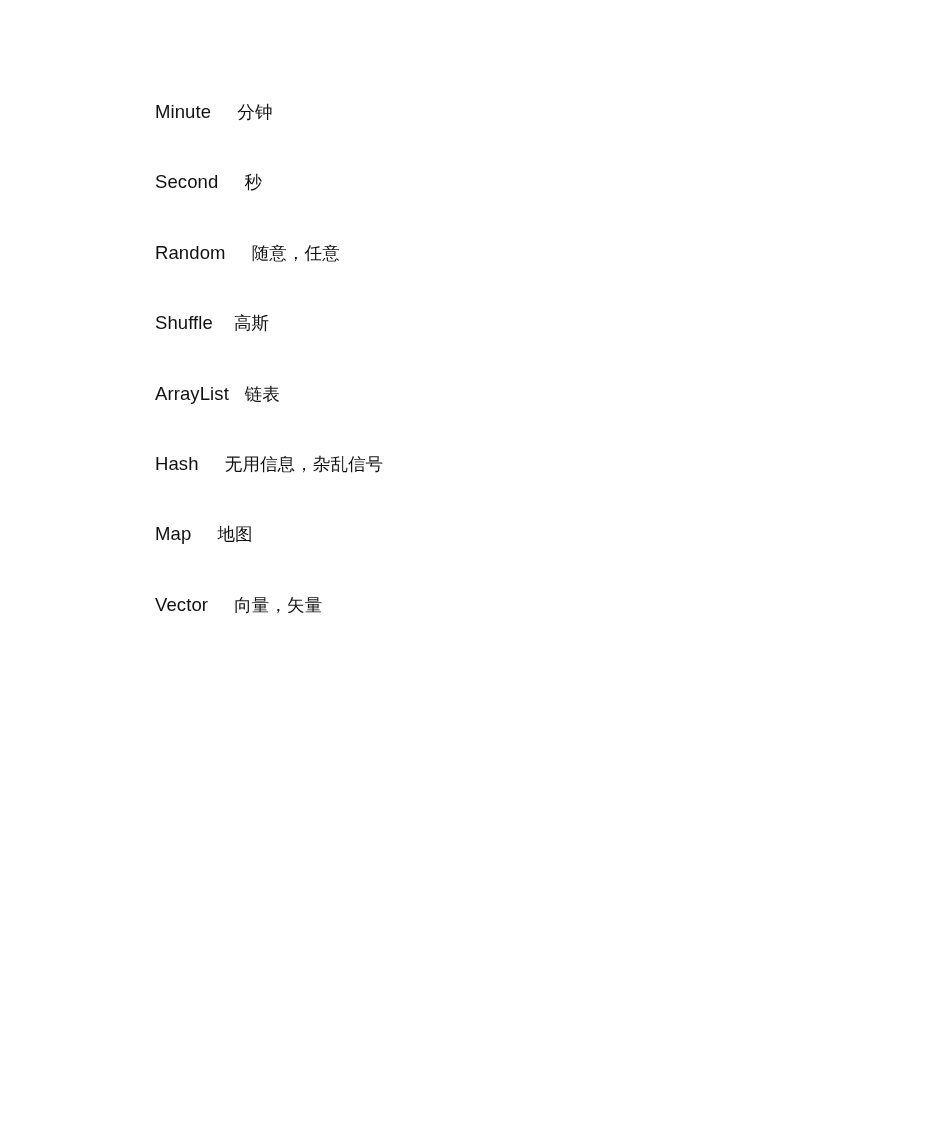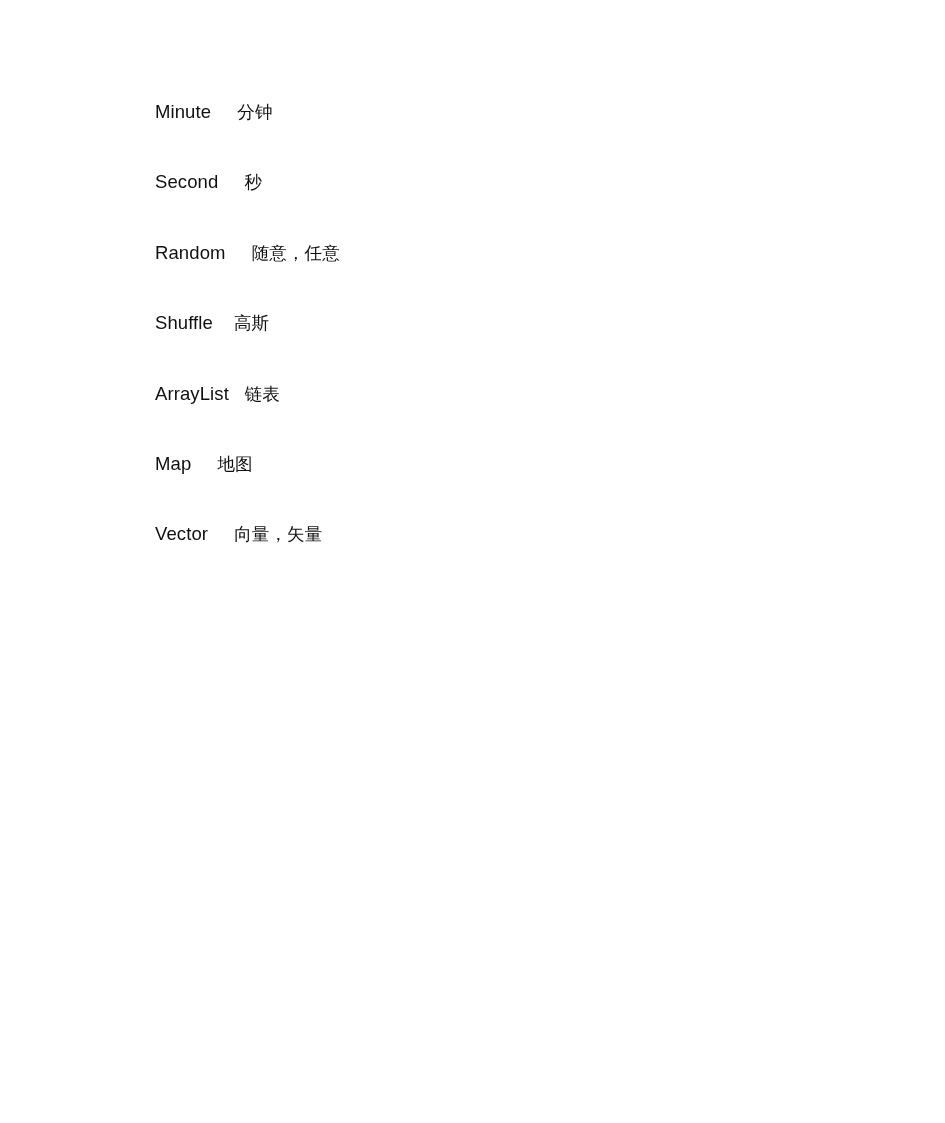--- a/index.html
+++ b/index.html
@@ -62,16 +62,17 @@
 </head>
 <body>
 
 <div class="page">
   <div class="glossary" id="glossary-list">
       <div class="entry"><span class="term">Minute</span><span class="gap">     </span><span class="gloss">分钟</span></div>
       <div class="entry"><span class="term">Second</span><span class="gap">     </span><span class="gloss">秒</span></div>
       <div class="entry"><span class="term">Random</span><span class="gap">     </span><span class="gloss">随意，任意</span></div>
       <div class="entry"><span class="term">Shuffle</span><span class="gap">    </span><span class="gloss">高斯</span></div>
       <div class="entry"><span class="term">ArrayList</span><span class="gap">   </span><span class="gloss">链表</span></div>
+      <div class="entry"><span class="term">Hash</span><span class="gap">     </span><span class="gloss">无用信息，杂乱信号</span></div>
       <div class="entry"><span class="term">Map</span><span class="gap">     </span><span class="gloss">地图</span></div>
       <div class="entry"><span class="term">Vector</span><span class="gap">     </span><span class="gloss">向量，矢量</span></div>
     </div>
 </div>
 
 </body></html>

